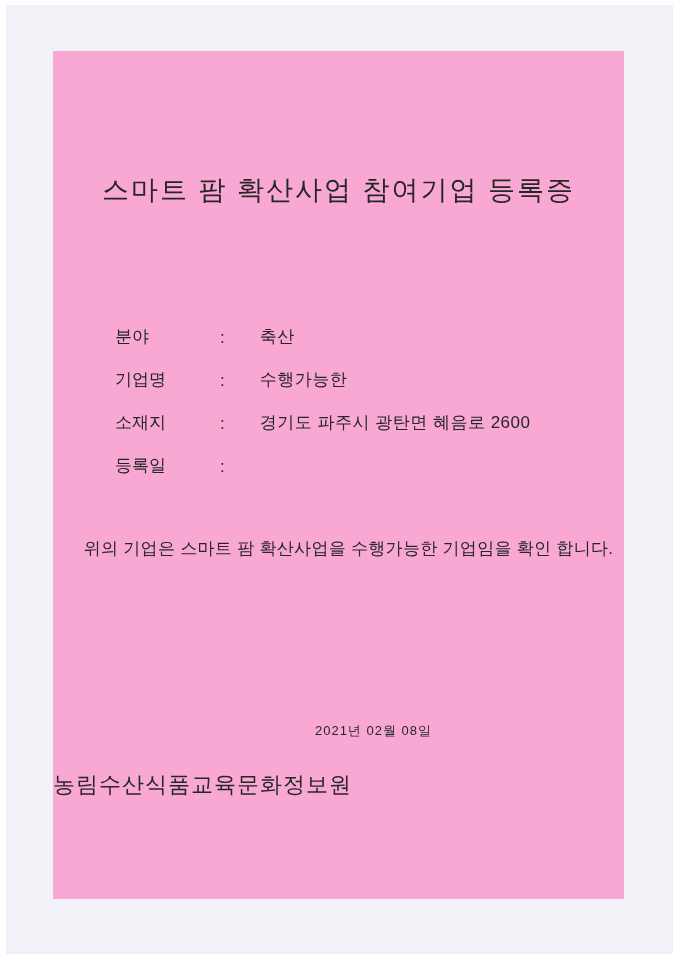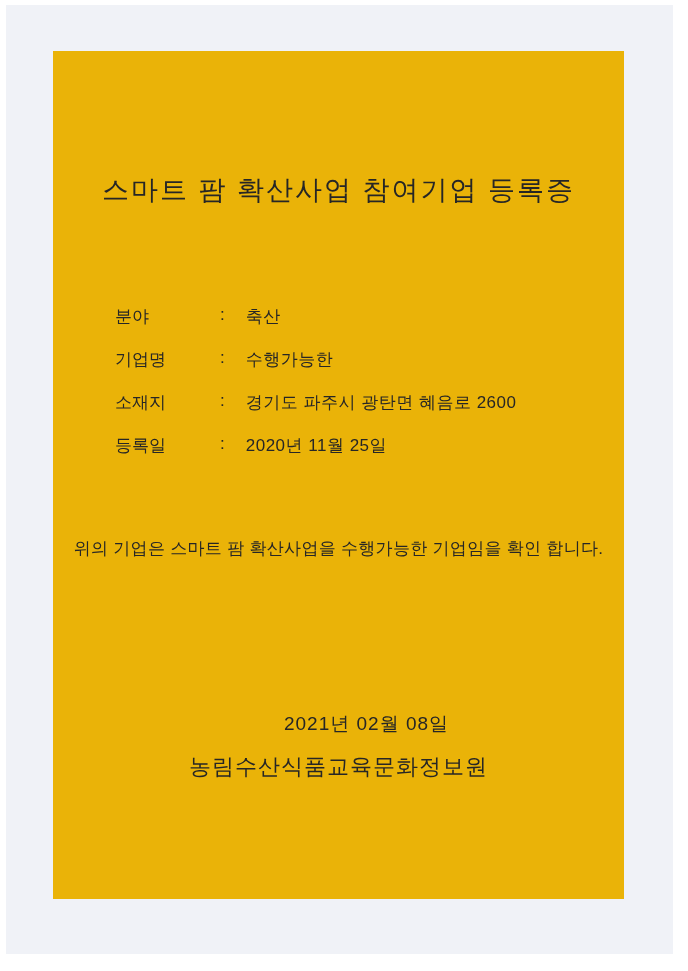--- a/index.html
+++ b/index.html
@@ -20,21 +20,21 @@
     width: 667px;
     height: 949px;
     background: #f0f2f7;
   }
   .page {
     position: absolute;
     left: 47px;
     top: 46px;
     width: 571px;
     height: 848px;
-    background: #eab308;
+    background: #f9a8d4;
   }
   .title {
     position: absolute;
     top: 120px;
     left: 0;
     width: 100%;
     margin: 0;
     text-align: center;
     font-size: 27px;
     font-weight: normal;
@@ -43,65 +43,65 @@
     white-space: nowrap;
   }
   .fields {
     position: absolute;
     top: 254px;
     left: 62px;
     right: 20px;
   }
   .field-row {
     display: flex;
-    align-items: flex-start;
+    align-items: flex-end;
     height: 43px;
     font-size: 17px;
   }
   .field-label {
     display: inline-block;
     width: 95px;
     flex: 0 0 95px;
     text-align: justify;
     text-align-last: justify;
     text-justify: distribute;
   }
   .field-colon { margin-left: 10px; }
-  .field-value { margin-left: 21px; letter-spacing: 0.5px; white-space: nowrap; }
+  .field-value { margin-left: 35px; letter-spacing: 0.5px; white-space: nowrap; }
   .statement {
     position: absolute;
     top: 485px;
-    left: 0;
+    left: 10px;
     width: 100%;
     margin: 0;
     text-align: center;
     font-size: 17px;
     line-height: 26px;
     letter-spacing: 0.3px;
     white-space: nowrap;
   }
   .issue-date {
     position: absolute;
     top: 651px;
     left: 0;
     width: 100%;
-    margin: 8px;
+    margin: 15px;
     text-align: center;
-    font-size: 19px;
+    font-size: 13px;
     line-height: 28px;
     letter-spacing: 1px;
     padding-left: 40px;
   }
   .issuer {
     position: absolute;
-    top: 699px;
+    top: 717px;
     left: 0;
     width: 100%;
     margin: 0;
-    text-align: center;
+    text-align: left;
     font-size: 22px;
     font-weight: normal;
     letter-spacing: 1px;
     line-height: 34px;
     white-space: nowrap;
   }
 </style>
 </head>
 <body>
 
@@ -126,21 +126,20 @@
 
       <div class="field-row">
         <span class="field-label">소재지</span>
         <span class="field-colon">:</span>
         <span class="field-value">경기도 파주시 광탄면 혜음로 2600</span>
       </div>
 
       <div class="field-row">
         <span class="field-label">등록일</span>
         <span class="field-colon">:</span>
-        <span class="field-value">2020년 11월 25일</span>
       </div>
 
     </div>
 
     <p class="statement">위의 기업은 스마트 팜 확산사업을 수행가능한 기업임을 확인 합니다.</p>
 
     <p class="issue-date">2021년 02월 08일</p>
 
     <p class="issuer">농림수산식품교육문화정보원</p>
 

